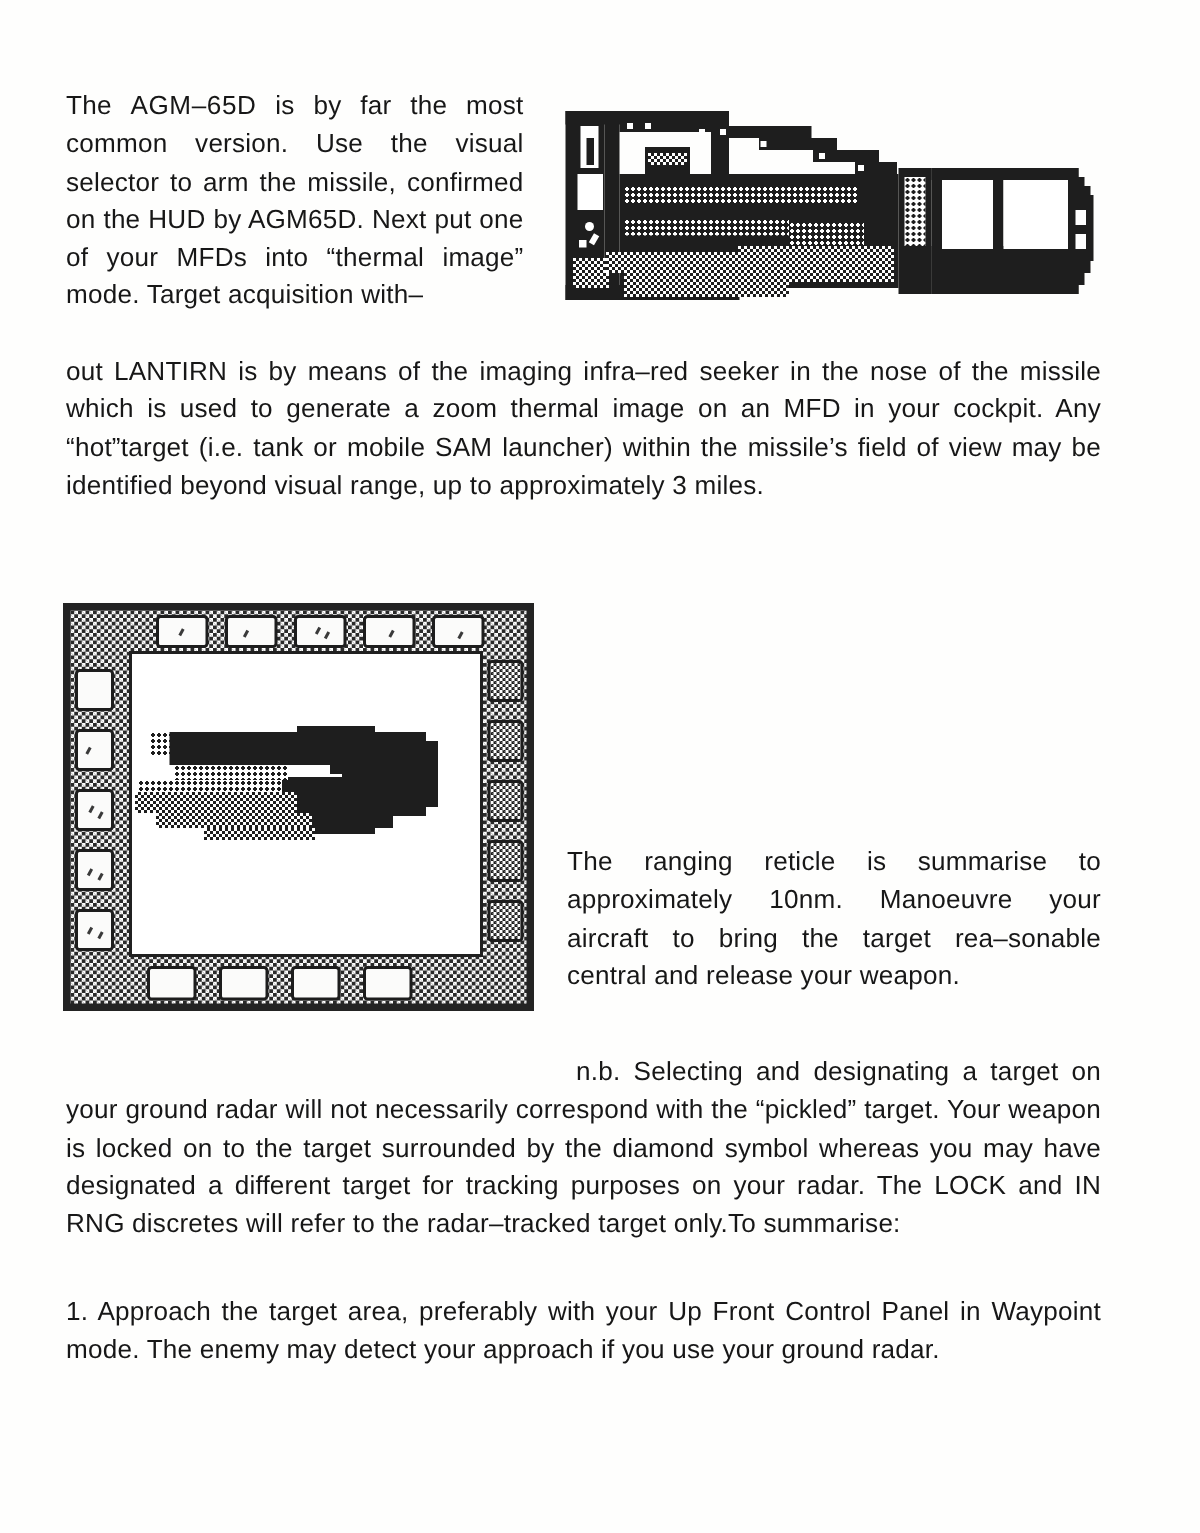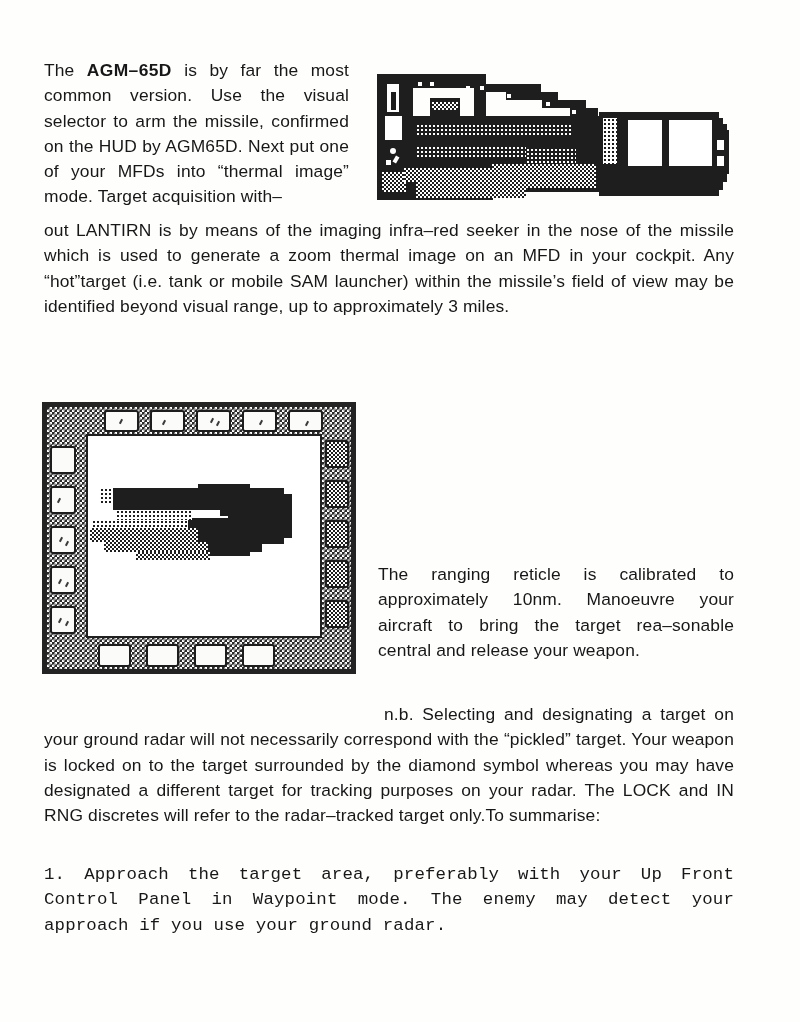--- a/index.html
+++ b/index.html
@@ -22,28 +22,28 @@
   .para {
     position: absolute;
     color: #171717;
     font-size: 17.4px;
     line-height: 25.3px;
     text-align: justify;
     text-justify: inter-word;
     letter-spacing: 0.15px;
     -webkit-font-smoothing: none;
   }
-  .para b { font-weight: bold; letter-spacing: 0.4px; }
+  .para b { font-weight: normal; letter-spacing: 0.4px; }
 
   #p-intro  { left: 44px;  top: 58px;  width: 305px; }
-  #p-body1  { left: 44px;  top: 218px; width: 690px; }
+  #p-body1  { left: 44px;  top: 235px; width: 690px; }
   #p-right1 { left: 378px; top: 372px; width: 356px; }
   #p-right2 { left: 378px; top: 562px; width: 356px; }
   #p-nb     { left: 44px;  top: 702px; width: 690px; text-indent: 340px; }
-  #p-step1  { left: 44px;  top: 862px; width: 690px; font-family: Liberation Mono, monospace; }
+  #p-step1  { left: 44px;  top: 862px; width: 690px; }
 
   
   #page-number {
     position: absolute;
     left: 0;
     top: 984px;
     width: 800px;
     text-align: center;
     font-size: 18px;
     color: #262626;
@@ -291,20 +291,20 @@
 
         <div class="tp dither-25" style="left:28px; top:74px; width:76px; height:10px;"></div>
         <div class="tp dither-25" style="left:4px;  top:84px; width:96px; height:8px;"></div>
         <div class="tp dither-50" style="left:2px;  top:92px; width:108px;height:14px;"></div>
         <div class="tp dither-50" style="left:16px; top:106px;width:104px;height:10px;"></div>
         <div class="tp dither-50" style="left:48px; top:116px;width:74px; height:8px;"></div>
       </div>
     </div>
   </div>
 
-  <div class="para" id="p-right2">The ranging reticle is calibrated to approximately 10nm. Manoeuvre your aircraft to bring the target rea–sonable central and release your weapon.</div>
+  <div class="para" id="p-right2">The ranging reticle is summarise to approximately 10nm. Manoeuvre your aircraft to bring the target rea–sonable central and release your weapon.</div>
 
   <div class="para" id="p-nb">n.b. Selecting and designating a target on your ground radar will not necessarily correspond with the “pickled” target. Your weapon is locked on to the target surrounded by the diamond symbol whereas you may have designated a different target for tracking purposes on your radar. The LOCK and IN RNG discretes will refer to the radar–tracked target only.To summarise:</div>
 
   <div class="para" id="p-step1">1. Approach the target area, preferably with your Up Front Control Panel in Waypoint mode. The enemy may detect your approach if you use your ground radar.</div>
 
 
 </div>
 
 </body></html>

